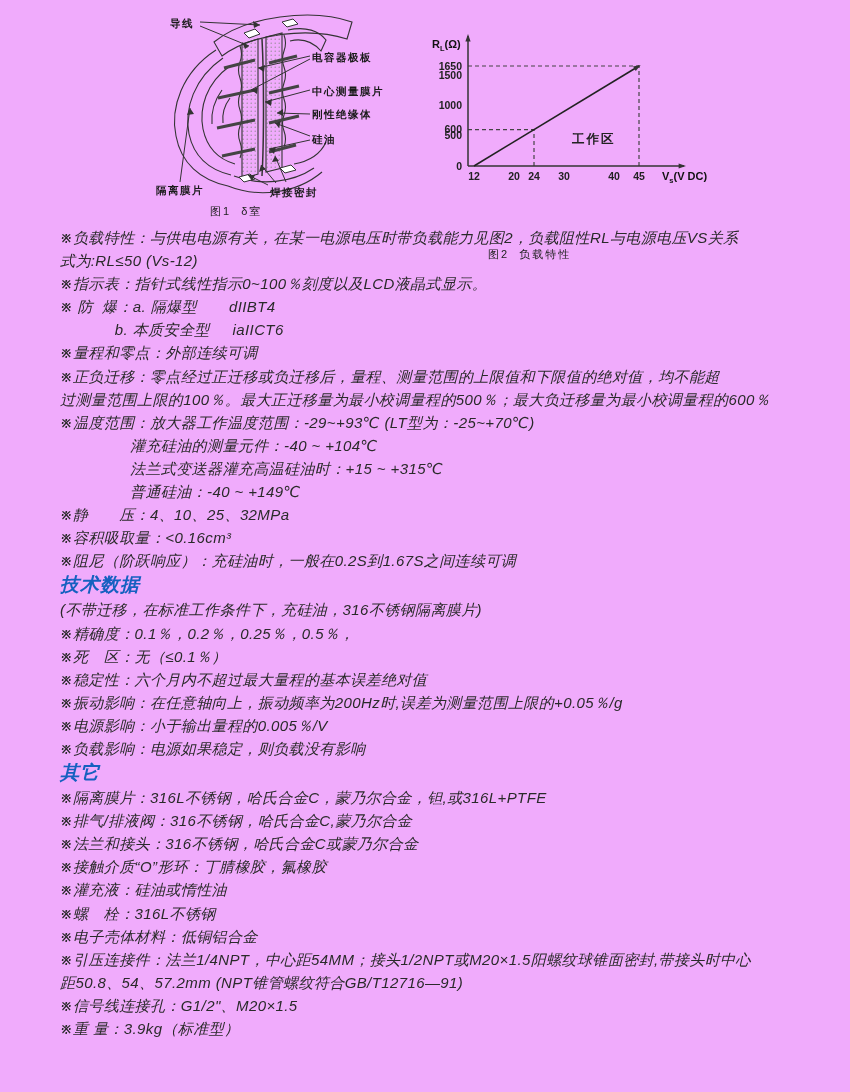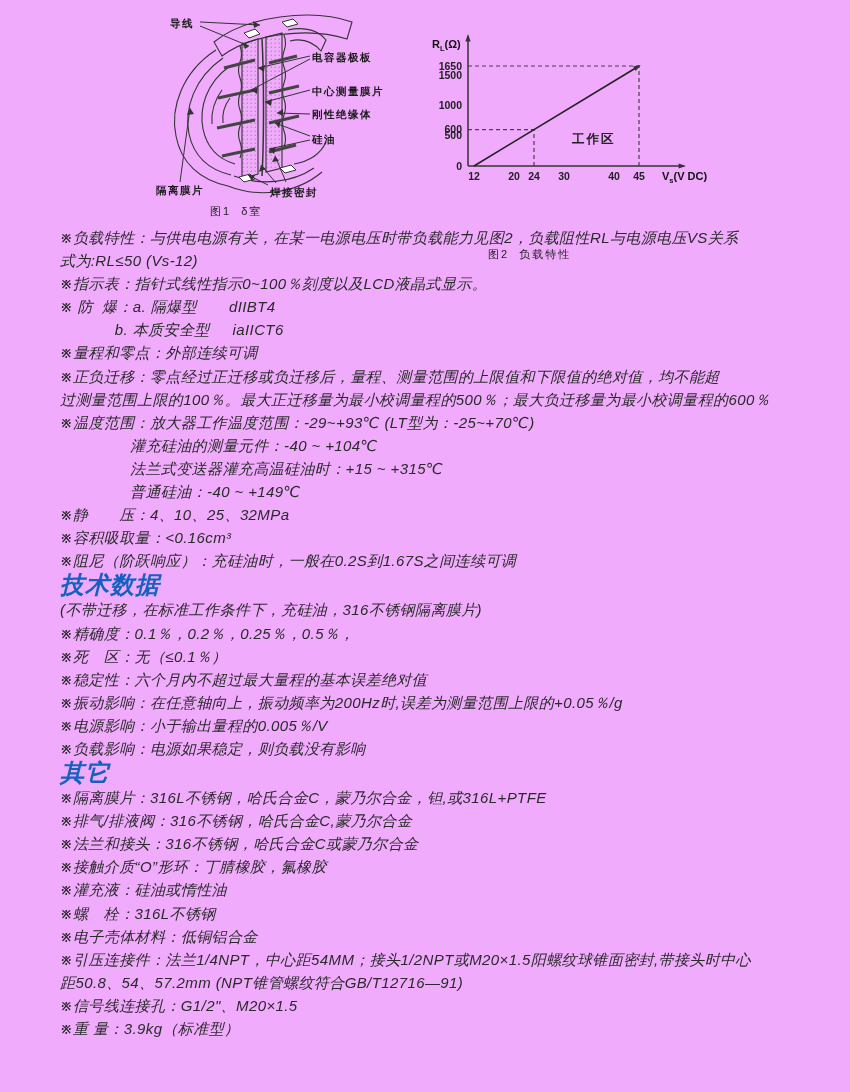--- a/index.html
+++ b/index.html
@@ -15,21 +15,21 @@
   .fig2 { position:absolute; left:390px; top:14px; width:320px; height:212px; }
   .caption { font-size:11px; font-weight:normal; color:#222; letter-spacing:2px; white-space:pre; }
   .fig1 .caption { position:absolute; left:56px; top:198px; }
   .fig2 .caption { position:absolute; left:66px; top:192px;margin-top:41px; }
   .body-text {
     padding:0 20px 0 28px; font-size:15px; line-height:23.1px;
     white-space:pre-wrap; letter-spacing:0.4px;font-style:italic;
   }
   .line { min-height:23.1px; }
   .sub { padding-left:70px; }
-  .heading { font-size:24px; font-weight:bold; line-height:26px; letter-spacing:1px; }
+  .heading { font-size:19px; font-weight:bold; line-height:26px; letter-spacing:1px; }
   svg text { font-family:"Liberation Sans","DejaVu Sans",sans-serif; }
   .fig-stroke { stroke:#333; fill:none; stroke-width:1.1; }
   .figlabel { font-size:10.5px; font-weight:bold; fill:#1a1a1a; letter-spacing:1.5px; }
   .tick { font-size:10.5px; font-weight:bold; fill:#222; }
   .axlabel { font-size:11px; font-weight:bold; fill:#111; }
   .region { font-size:12.5px; font-weight:bold; fill:#222; letter-spacing:2px; }
   .dash { stroke:#444; stroke-width:1.2; stroke-dasharray:4 3; fill:none; }
   .ax { stroke:#333; stroke-width:1.5; fill:none; }
   .main { stroke:#222; stroke-width:1.6; fill:none; }
 </style>

